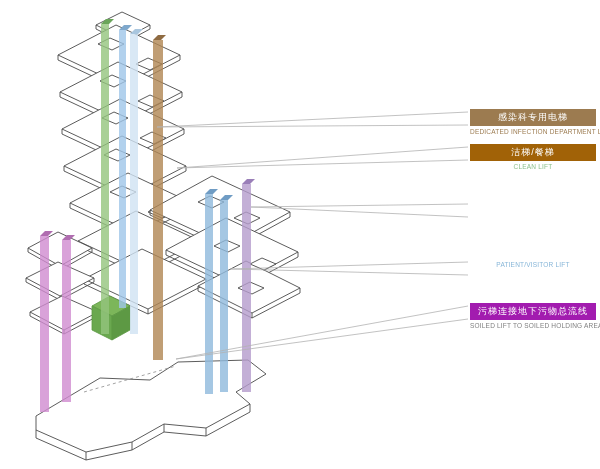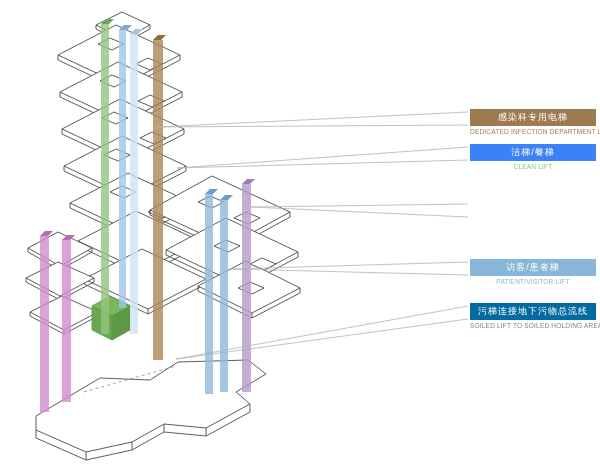--- a/index.html
+++ b/index.html
@@ -167,28 +167,27 @@
       <path class="leader" d="M468,306 L176,359 L468,319"></path>
     </g>
   </svg>
 
   <div class="label" style="top:109px">
     <div class="box" style="background:#9c7b50">感染科专用电梯</div>
     <div class="en" style="color:#9c7b50">DEDICATED INFECTION DEPARTMENT LIFT</div>
   </div>
 
   <div class="label" style="top:144px">
-    <div class="box" style="background:#3b82f6">洁梯/餐梯</div>
+    <div class="box" style="background:#a16207">洁梯/餐梯</div>
     <div class="en" style="color:#8cc08c">CLEAN LIFT</div>
   </div>
 
 
   <div class="label" style="top:259px">
-    <div class="box" style="background:#87b6d8">访客/患者梯</div>
     <div class="en" style="color:#87b6d8">PATIENT/VISITOR LIFT</div>
   </div>
 
   <div class="label" style="top:303px">
-    <div class="box" style="background:#0369a1">污梯连接地下污物总流线</div>
+    <div class="box" style="background:#a21caf">污梯连接地下污物总流线</div>
     <div class="en" style="color:#7f7f7f">SOILED LIFT TO SOILED HOLDING AREA</div>
   </div>
 
 </div>
 
 </body></html>

